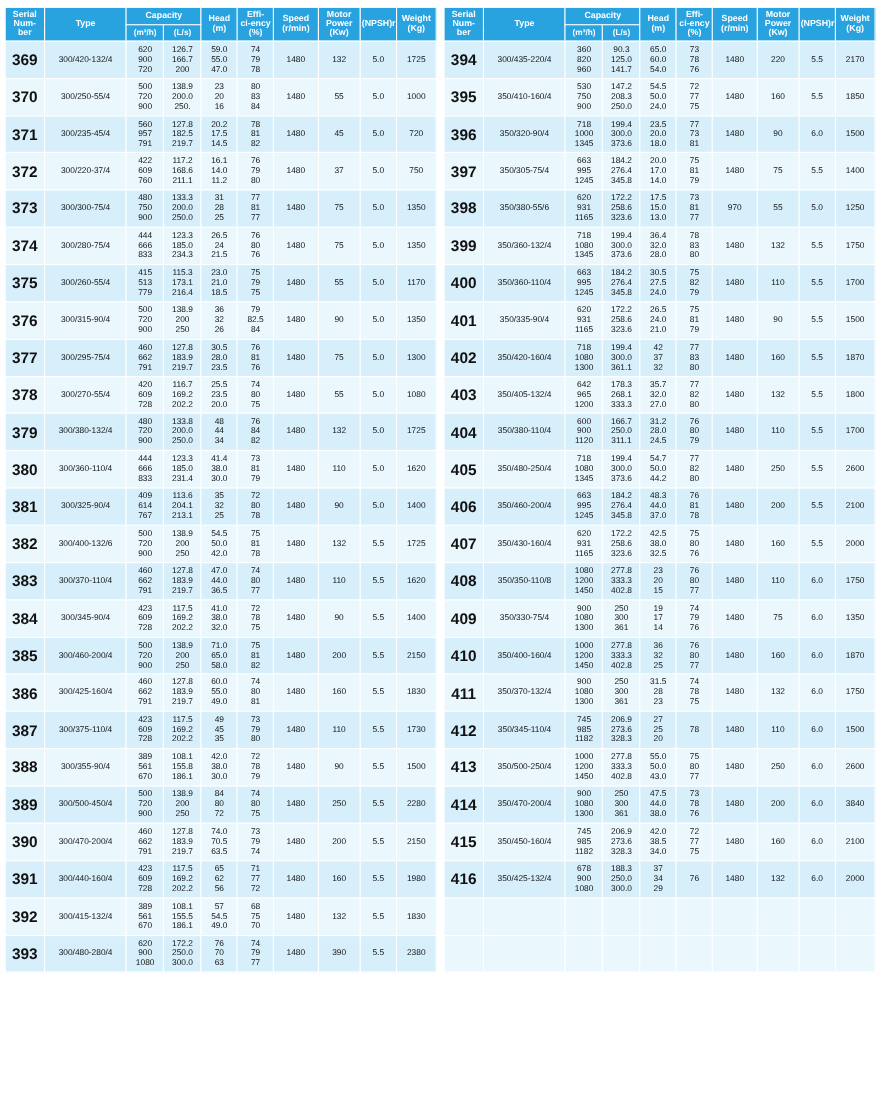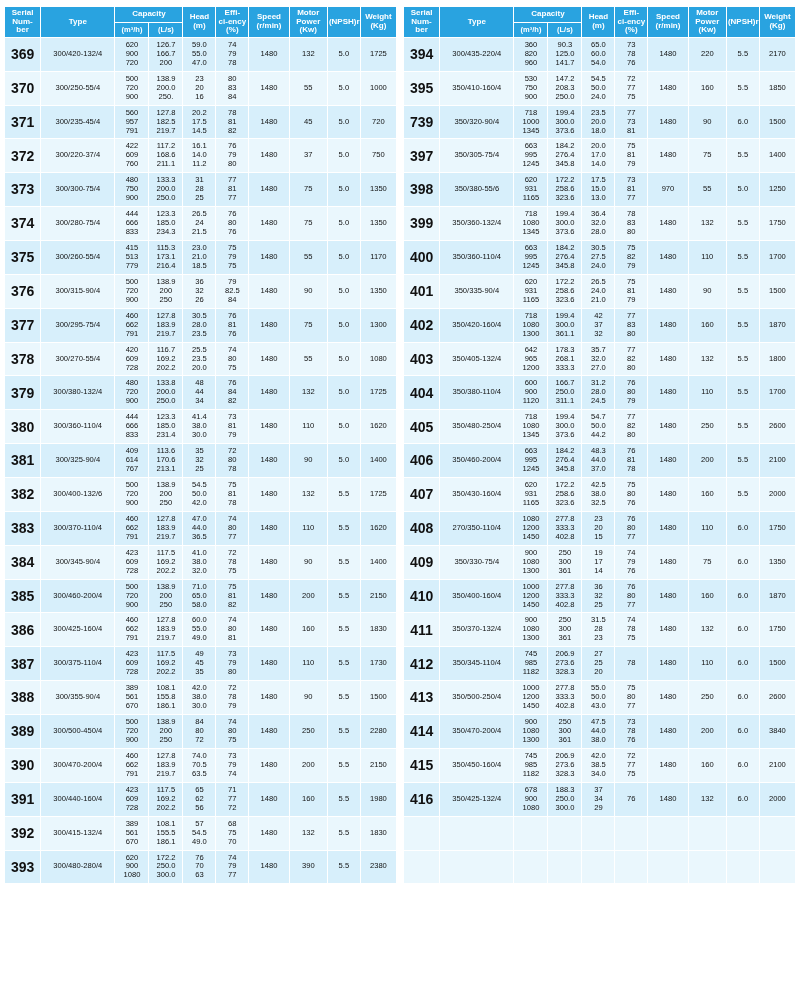--- a/index.html
+++ b/index.html
@@ -351,21 +351,21 @@
           <td class="">5.0</td>
           <td class="">1620</td>
         </tr>
         <tr>
           <td class="serial">381</td>
           <td class="type">300/325-90/4</td>
           <td class="multi">409
 614
 767</td>
           <td class="multi">113.6
-170.6
+204.1
 213.1</td>
           <td class="multi">35
 32
 25</td>
           <td class="multi">72
 80
 78</td>
           <td class="">1480</td>
           <td class="">90</td>
           <td class="">5.0</td>
@@ -688,21 +688,21 @@
 24.0</td>
           <td class="multi">72
 77
 75</td>
           <td class="">1480</td>
           <td class="">160</td>
           <td class="">5.5</td>
           <td class="">1850</td>
         </tr>
         <tr>
-          <td class="serial">739</td>
+          <td class="serial">396</td>
           <td class="type">350/320-90/4</td>
           <td class="multi">718
 1000
 1345</td>
           <td class="multi">199.4
 300.0
 373.6</td>
           <td class="multi">23.5
 20.0
 18.0</td>
@@ -929,21 +929,21 @@
           <td class="multi">75
 80
 76</td>
           <td class="">1480</td>
           <td class="">160</td>
           <td class="">5.5</td>
           <td class="">2000</td>
         </tr>
         <tr>
           <td class="serial">408</td>
-          <td class="type">270/350-110/4</td>
+          <td class="type">350/350-110/8</td>
           <td class="multi">1080
 1200
 1450</td>
           <td class="multi">277.8
 333.3
 402.8</td>
           <td class="multi">23
 20
 15</td>
           <td class="multi">76

